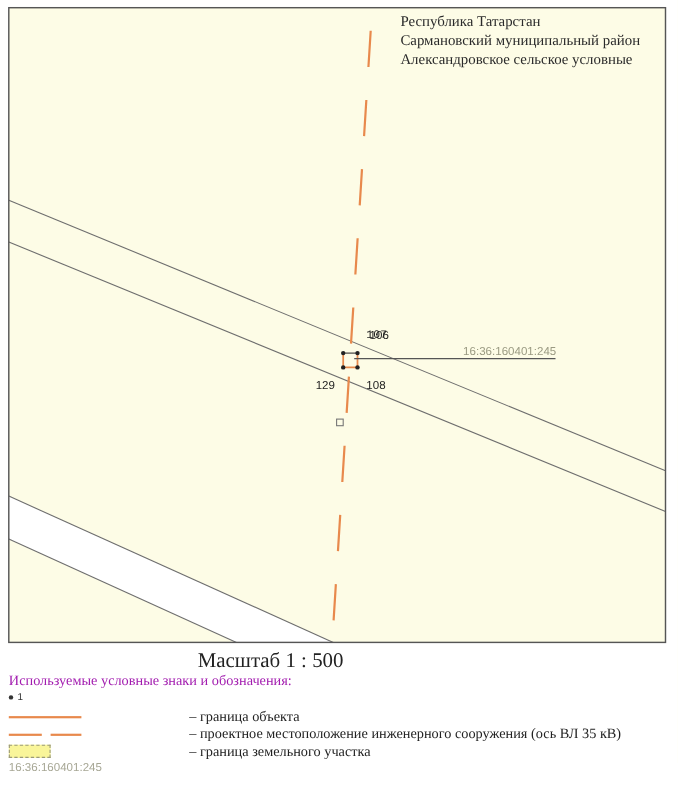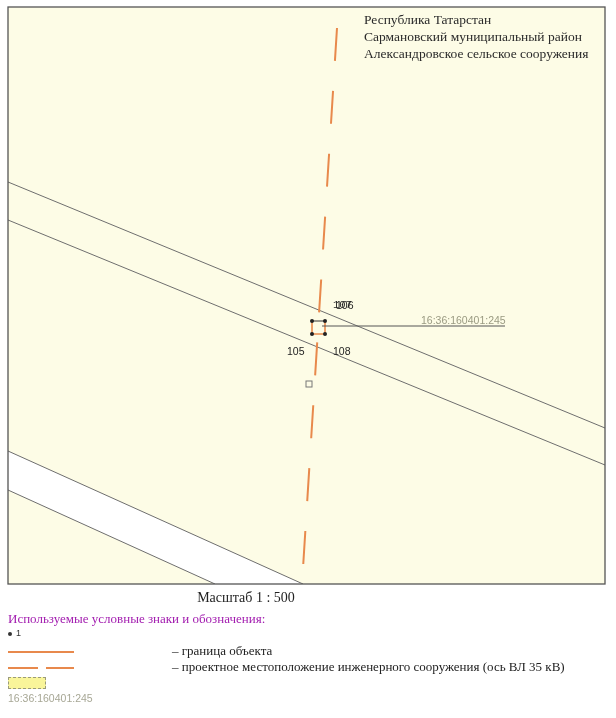--- a/index.html
+++ b/index.html
@@ -2,21 +2,21 @@
 <html><head>
   <meta charset="utf-8">
   <style>
     html, body { margin: 0; padding: 0; background: #ffffff; }
     body { width: 616px; height: 718px; position: relative; overflow: hidden; font-family: "Liberation Serif", serif; color: #222; }
     #map { position: absolute; left: 0; top: 0; width: 563px; height: 600px; }
     .region-label { position: absolute; left: 364px; top: 11px; font-size: 13.5px; line-height: 17px; color: #2a2a2a; }
     .region-label div { white-space: nowrap; }
     .pt-label { position: absolute; font-family: "Liberation Sans", sans-serif; font-size: 10.5px; color: #222; }
     .cad-label { position: absolute; font-family: "Liberation Sans", sans-serif; font-size: 10.5px; color: #9a9a82; }
-    .scale { position: absolute; left: 0; width: 492px; top: 590px; text-align: center; font-size: 14px; color: #222; }
+    .scale { position: absolute; left: 0; width: 492px; top: 590px; text-align: center; font-size: 19px; color: #222; }
     .legend-title { position: absolute; left: 8px; top: 611px; font-size: 13px; color: #a21caf; }
     .legend-row { position: absolute; left: 8px; width: 600px; height: 16px; }
     .legend-sym { position: absolute; left: 0; top: 0; width: 160px; height: 16px; }
     .legend-desc { position: absolute; left: 164px; top: 0; font-size: 13px; white-space: nowrap; color: #222; }
     .sym-dot { position: absolute; left: 0; top: 5px; width: 4px; height: 4px; border-radius: 50%; background: #333; }
     .sym-dot-num { position: absolute; left: 8px; top: 1px; font-family: "Liberation Sans", sans-serif; font-size: 9px; color: #333; }
     .sym-solid { position: absolute; left: 0; top: 8px; width: 66px; height: 2px; background: #e8894c; }
     .sym-dash1 { position: absolute; left: 0; top: 8px; width: 30px; height: 2px; background: #e8894c; }
     .sym-dash2 { position: absolute; left: 38px; top: 8px; width: 28px; height: 2px; background: #e8894c; }
     .sym-parcel { position: absolute; left: 0; top: 2px; width: 38px; height: 12px; background: #f9f59a; border: 1px dashed #9b9b7a; box-sizing: border-box; }
@@ -57,27 +57,27 @@
 
       <rect x="306" y="381" width="6" height="6" fill="none" stroke="#777" stroke-width="1"></rect>
     </g>
 
     <rect x="8" y="7" width="597" height="577" fill="none" stroke="#555" stroke-width="1.3"></rect>
   </svg>
 
   <div class="region-label">
     <div>Республика Татарстан</div>
     <div>Сармановский муниципальный район</div>
-    <div>Александровское сельское сооружения</div>
+    <div>Александровское сельское условные</div>
   </div>
 
   <span class="pt-label" style="left:288px; top:299px;margin-left:48px;">106</span>
   <span class="pt-label" style="left:333px; top:299px;font-family:Liberation Mono, monospace;">107</span>
   <span class="pt-label" style="left:333px; top:345px;">108</span>
-  <span class="pt-label" style="left:287px; top:345px;">105</span>
+  <span class="pt-label" style="left:287px; top:345px;">129</span>
   <span class="cad-label" style="left:421px; top:314px;">16:36:160401:245</span>
 </div>
 
 <div class="scale">Масштаб 1 : 500</div>
 
 <div class="legend-title">Используемые условные знаки и обозначения:</div>
 
 <div class="legend-row" style="top:627px;">
   <div class="legend-sym">
     <span class="sym-dot"></span>
@@ -97,19 +97,20 @@
     <span class="sym-dash1"></span>
     <span class="sym-dash2"></span>
   </div>
   <span class="legend-desc">– проектное местоположение инженерного сооружения (ось ВЛ 35 кВ)</span>
 </div>
 
 <div class="legend-row" style="top:675px;">
   <div class="legend-sym">
     <span class="sym-parcel"></span>
   </div>
+  <span class="legend-desc">– граница земельного участка</span>
 </div>
 
 <div class="legend-row" style="top:691px;">
   <div class="legend-sym">
     <span class="sym-cad">16:36:160401:245</span>
   </div>
 </div>
 
 </body></html>

